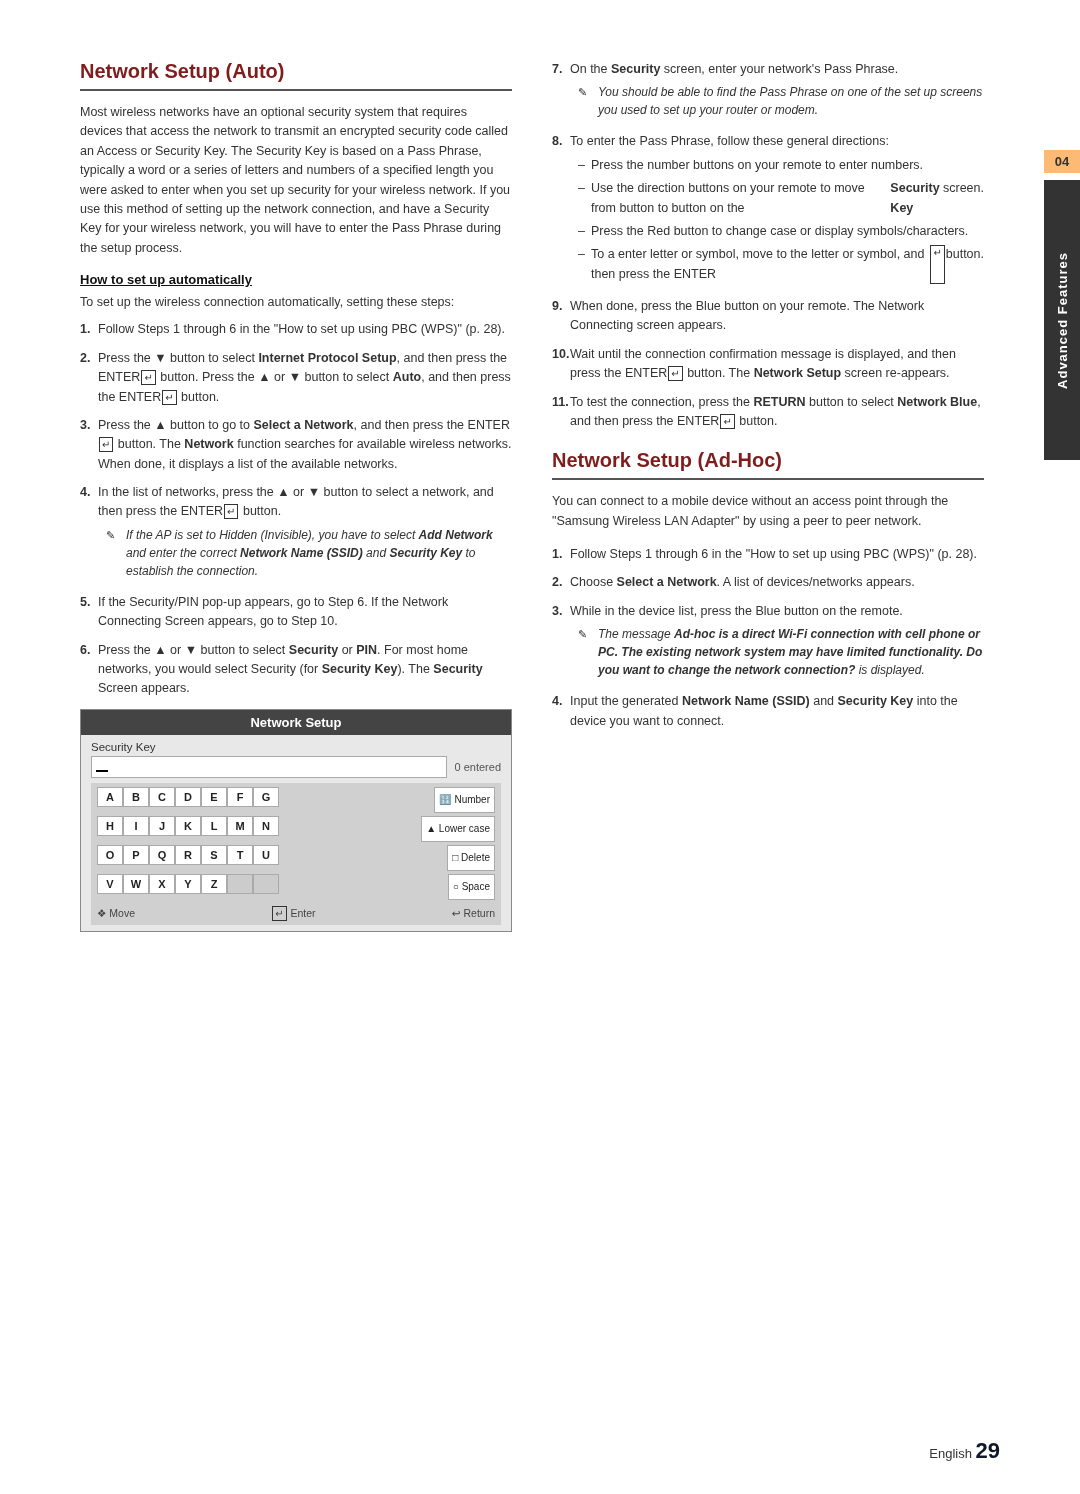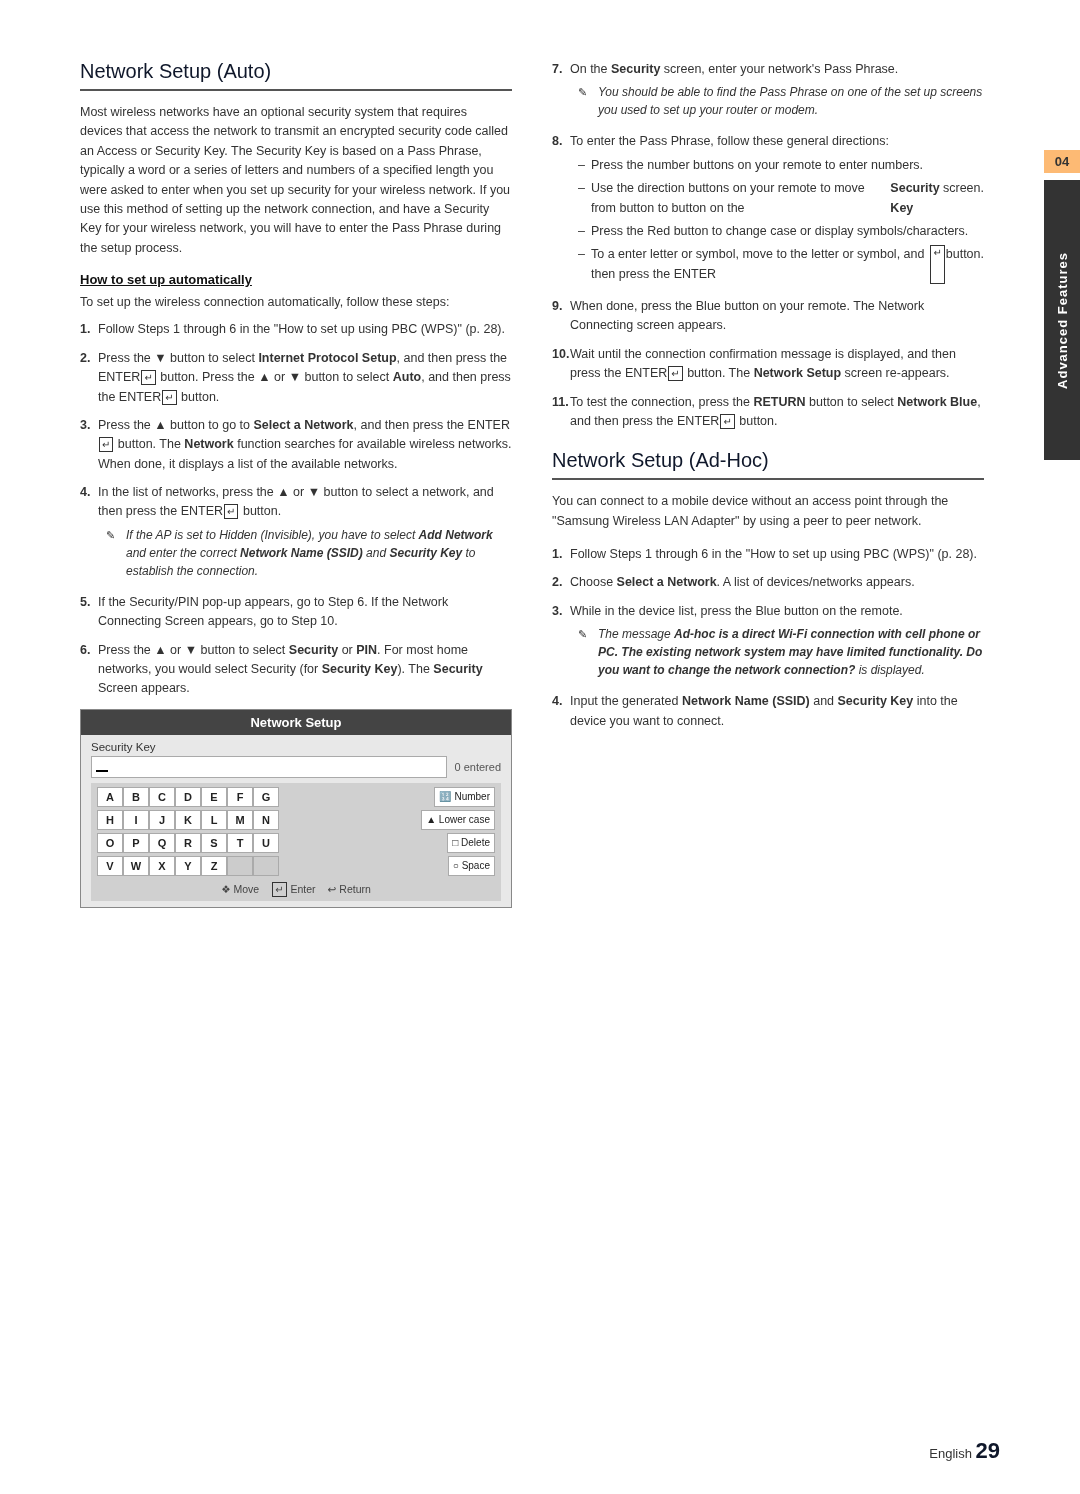--- a/index.html
+++ b/index.html
@@ -67,22 +67,22 @@
     }
 
     .right-column {
       flex: 1;
       min-width: 0;
     }
 
     
     .section-title {
       font-size: 20px;
-      font-weight: normal;
-      color: #0f172a;
+      font-weight: bold;
+      color: #7f1d1d;
       border-bottom: 2px solid #555;
       padding-bottom: 6px;
       margin-bottom: 12px;
     }
 
     .section-intro {
       font-size: 12.5px;
       line-height: 1.55;
       margin-bottom: 14px;
       color: #333;
@@ -255,31 +255,31 @@
 
     .mockup-key-special {
       background: #fff;
       border: 1px solid #aaa;
       height: 20px;
       display: flex;
       align-items: center;
       justify-content: center;
       font-size: 10px;
       color: #222;
-      padding: 0 4px;
+      padding: 12px 4px;
       white-space: nowrap;
     }
 
     .mockup-key-spacer {
       flex: 1;
     }
 
     .mockup-footer-row {
       display: flex;
-      justify-content: center;
+      justify-content: space-between;
       align-items: center;
       gap: 12px;
       padding-top: 3px;
       font-size: 10.5px;
       color: #444;
     }
 
     
     .page-footer {
       position: absolute;
@@ -327,21 +327,21 @@
 <div class="main-content">
 
   <div class="left-column">
 
     <h1 class="section-title">Network Setup (Auto)</h1>
 
     <p class="section-intro">Most wireless networks have an optional security system that requires devices that access the network to transmit an encrypted security code called an Access or Security Key. The Security Key is based on a Pass Phrase, typically a word or a series of letters and numbers of a specified length you were asked to enter when you set up security for your wireless network. If you use this method of setting up the network connection, and have a Security Key for your wireless network, you will have to enter the Pass Phrase during the setup process.</p>
 
     <p class="subsection-title">How to set up automatically</p>
 
-    <p class="subsection-intro">To set up the wireless connection automatically, follow these steps:</p>
+    <p class="subsection-intro">To set up the wireless connection automatically, setting these steps:</p>
 
     <ol class="steps-list">
 
       <li>
         <span class="step-number">1.</span>
         <span class="step-content">Follow Steps 1 through 6 in the "How to set up using PBC (WPS)" (p. 28).</span>
       </li>
 
       <li>
         <span class="step-number">2.</span>

